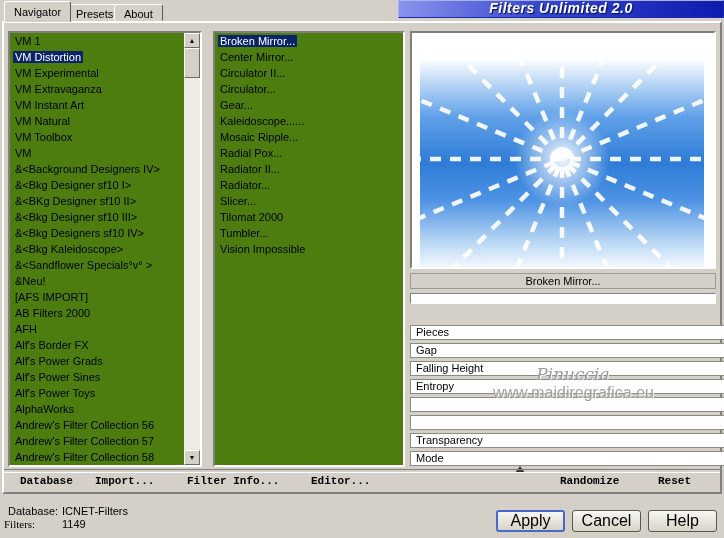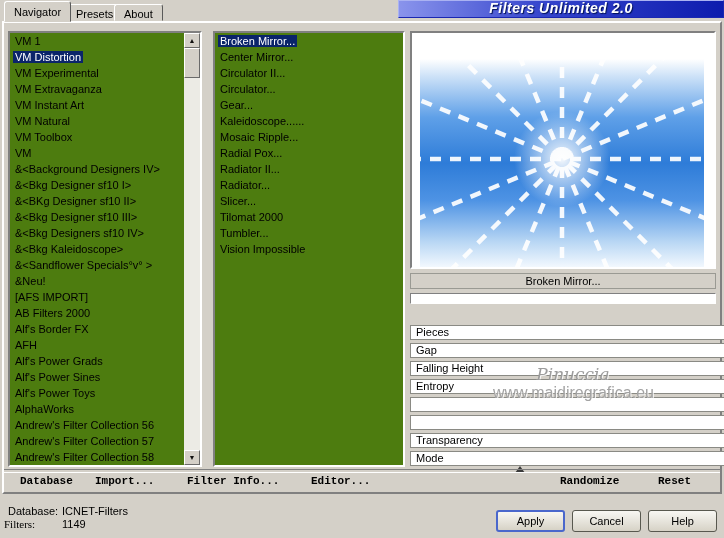--- a/index.html
+++ b/index.html
@@ -66,21 +66,21 @@
           border-top:1px solid #808080;border-bottom:1px solid #ffffff;}
   .tbtn{position:absolute;top:452px;font-weight:bold;cursor:default;font-family:Liberation Mono, monospace;}
   #tb0{left:16px;} #tb1{left:91px;} #tb2{left:183px;} #tb3{left:273px;margin-left:34px;} #tb4{left:556px;} #tb5{left:654px;}
 
   
   .stat{position:absolute;}
   .s1l{left:8px;top:505px;} .s1v{left:62px;top:505px;}
   .s2l{left:4px;top:518px;font-family:Liberation Serif, serif;} .s2v{left:62px;top:518px;}
   .btn{position:absolute;top:510px;width:69px;height:22px;box-sizing:border-box;
        background:linear-gradient(#f8f7f3,#d6d2c6);border:1px solid #58584f;border-radius:3px;
-       font-family:"Liberation Sans",sans-serif;font-size:11px;padding:0;cursor:default;}
+       font-family:"Liberation Sans",sans-serif;font-size:16px;padding:0;cursor:default;}
   #apply{left:496px;border:2px solid #4a67cc;}
   #cancel{left:572px;}
   #help{left:648px;}
 
   
   .watermark{position:absolute;left:493px;top:364px;width:160px;text-align:center;z-index:10;
              pointer-events:none;color:#9c9c9c;}
   .wm1{font-family:"DejaVu Serif",serif;font-style:italic;font-size:17px;line-height:20px;
        text-shadow:1px 1px 0 rgba(255,255,255,.85);}
   .wm2{font-size:16px;color:#a3a3a3;text-shadow:1px 1px 0 rgba(255,255,255,.85);}
@@ -117,22 +117,22 @@
         <div class="li"><span>&amp;&lt;Background Designers IV&gt;</span></div>
         <div class="li"><span>&amp;&lt;Bkg Designer sf10 I&gt;</span></div>
         <div class="li"><span>&amp;&lt;BKg Designer sf10 II&gt;</span></div>
         <div class="li"><span>&amp;&lt;Bkg Designer sf10 III&gt;</span></div>
         <div class="li"><span>&amp;&lt;Bkg Designers sf10 IV&gt;</span></div>
         <div class="li"><span>&amp;&lt;Bkg Kaleidoscope&gt;</span></div>
         <div class="li"><span>&amp;&lt;Sandflower Specials°v° &gt;</span></div>
         <div class="li"><span>&amp;Neu!</span></div>
         <div class="li"><span>[AFS IMPORT]</span></div>
         <div class="li"><span>AB Filters 2000</span></div>
+        <div class="li"><span>AFH</span></div>
         <div class="li"><span>Alf's Border FX</span></div>
-        <div class="li"><span>AFH</span></div>
         <div class="li"><span>Alf's Power Grads</span></div>
         <div class="li"><span>Alf's Power Sines</span></div>
         <div class="li"><span>Alf's Power Toys</span></div>
         <div class="li"><span>AlphaWorks</span></div>
         <div class="li"><span>Andrew's Filter Collection 56</span></div>
         <div class="li"><span>Andrew's Filter Collection 57</span></div>
         <div class="li"><span>Andrew's Filter Collection 58</span></div>
       </div>
     <div class="sb">
       <div class="sb-btn sb-up"><span>▲</span></div>

